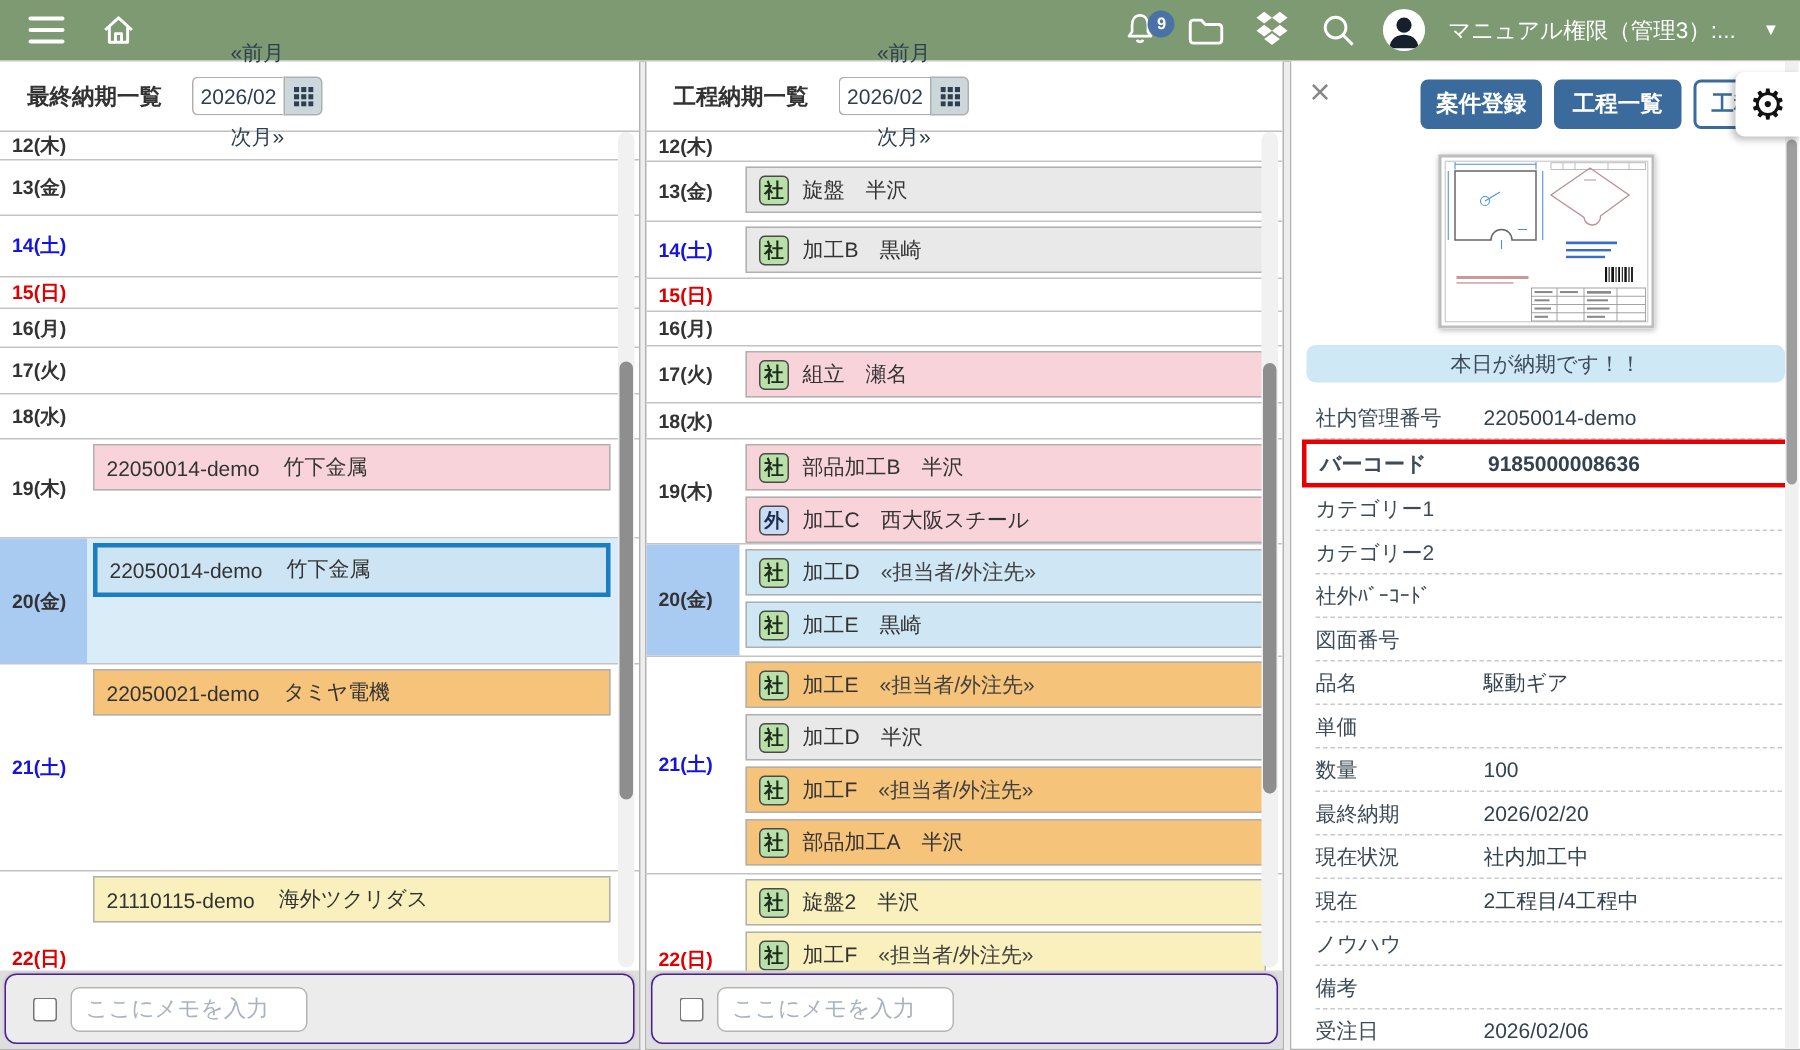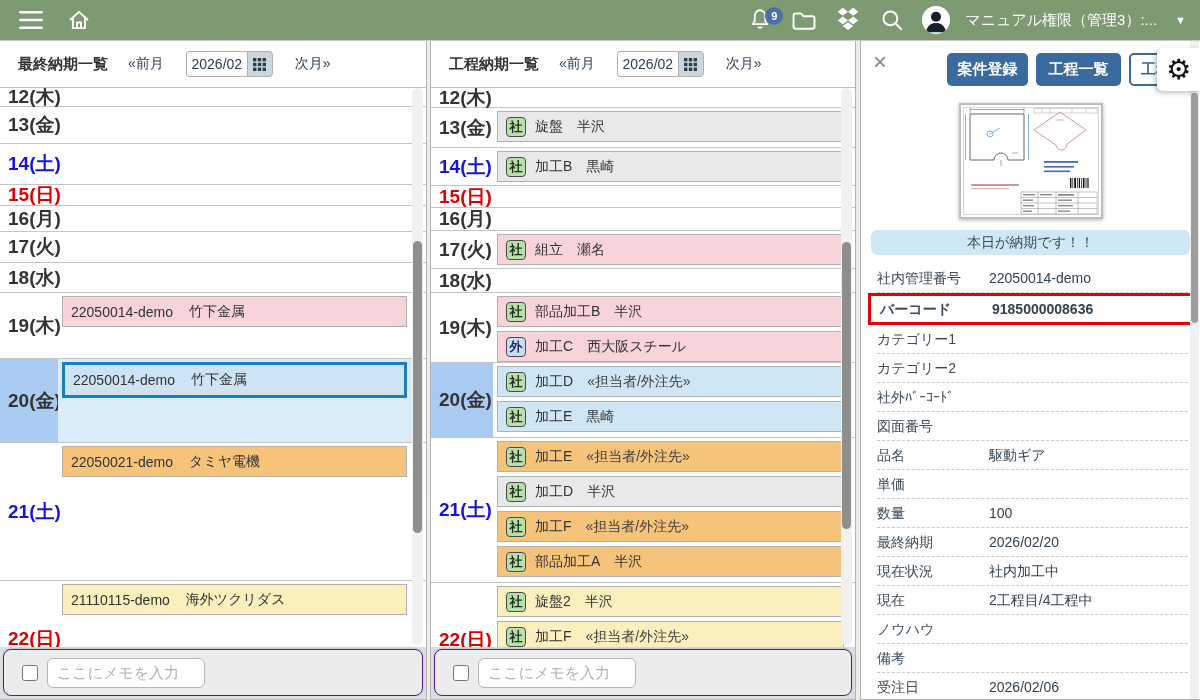--- a/index.html
+++ b/index.html
@@ -17,31 +17,31 @@
             display:flex;align-items:center;justify-content:center;}
   .tb-user{color:#fff;font-size:15px;white-space:nowrap;}
   .tb-caret{color:#fff;font-size:11px;margin-left:4px;}
   
   .panel{position:absolute;top:41px;height:659px;background:#fff;border:1px solid #b3b3b3;border-top:none;box-sizing:border-box;}
   #panel-left{left:0;width:427px;border-left:none;}
   #panel-mid{left:430px;width:426px;}
   #panel-right{left:860px;width:340px;border-right:none;}
   .cal-header{height:47px;display:flex;align-items:center;border-bottom:1px solid #c0c0c0;box-sizing:border-box;}
   .cal-title{font-size:15px;font-weight:bold;color:#333;padding-left:18px;width:110px;}
-  .month-nav{display:flex;align-items:center;font-size:14px;color:#2c3e50;gap:22px;}
+  .month-nav{display:flex;align-items:center;font-size:14px;color:#2c3e50;gap:6px;flex-direction:column;}
   .nav-link{cursor:pointer;}
   .month-box{display:flex;align-items:stretch;}
   .month-input{width:60px;height:24px;border:1px solid #b0b0b0;border-right:none;border-radius:4px 0 0 4px;
                font-size:14px;text-align:center;color:#2c3e50;font-family:inherit;padding:0;}
   .month-cal-btn{width:26px;height:26px;background:#ccd7db;border:1px solid #b0b0b0;border-radius:0 4px 4px 0;
                  display:flex;align-items:center;justify-content:center;cursor:pointer;box-sizing:border-box;}
   .cal-list{position:absolute;left:0;right:0;top:47px;bottom:0;overflow:hidden;border-top:none;}
   .cal-row{display:flex;border-bottom:1px solid #c4c4c4;box-sizing:border-box;position:relative;}
   .date-cell{width:58px;flex:0 0 58px;display:flex;align-items:center;padding-left:8px;box-sizing:border-box;
-             font-size:19px;font-weight:bold;color:#333;}
+             font-size:13px;font-weight:bold;color:#333;}
   #panel-mid .date-cell{width:62px;flex:0 0 62px;}
   .date-cell.sat{color:var(--sat);} .date-cell.sun{color:var(--sun);}
   .date-cell.date-sel{background:var(--datecell);}
   .entries-area{flex:1;display:flex;flex-direction:column;gap:4px;padding:3px 5px 3px 4px;margin-right:14px;}
   #panel-mid .entries-area{margin-right:11px;padding-right:0;}
   .cal-row.row-sel .entries-area{background:var(--rowsel);margin-right:14px;}
   .entry{height:31px;box-sizing:border-box;border:1px solid #b0b0b0;display:flex;align-items:center;
          padding:0 8px;font-size:14px;color:#333;cursor:pointer;background:#fff;flex:0 0 auto;}
   .bg-pink{background:var(--pink);} .bg-orange{background:var(--orange);} .bg-yellow{background:var(--yellow);}
   .bg-gray{background:var(--gray);} .bg-blue{background:var(--lblue);}

